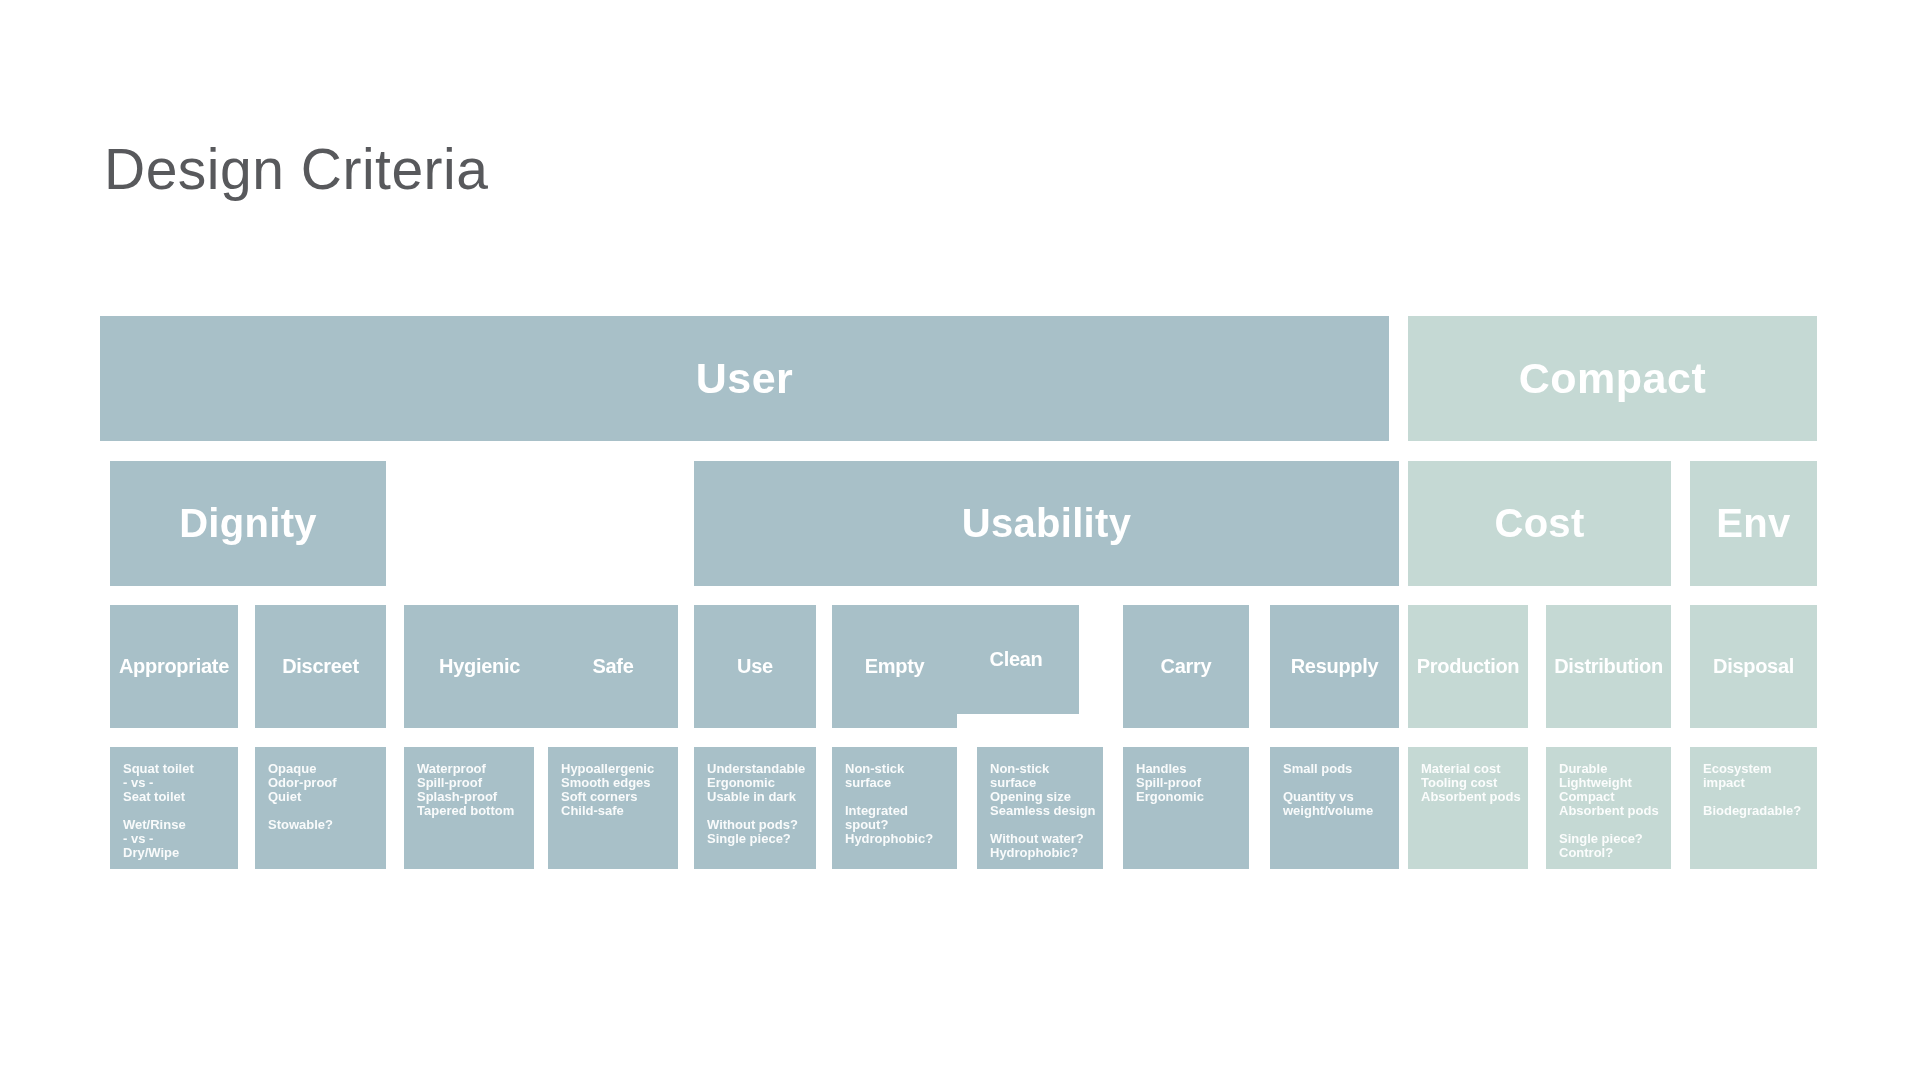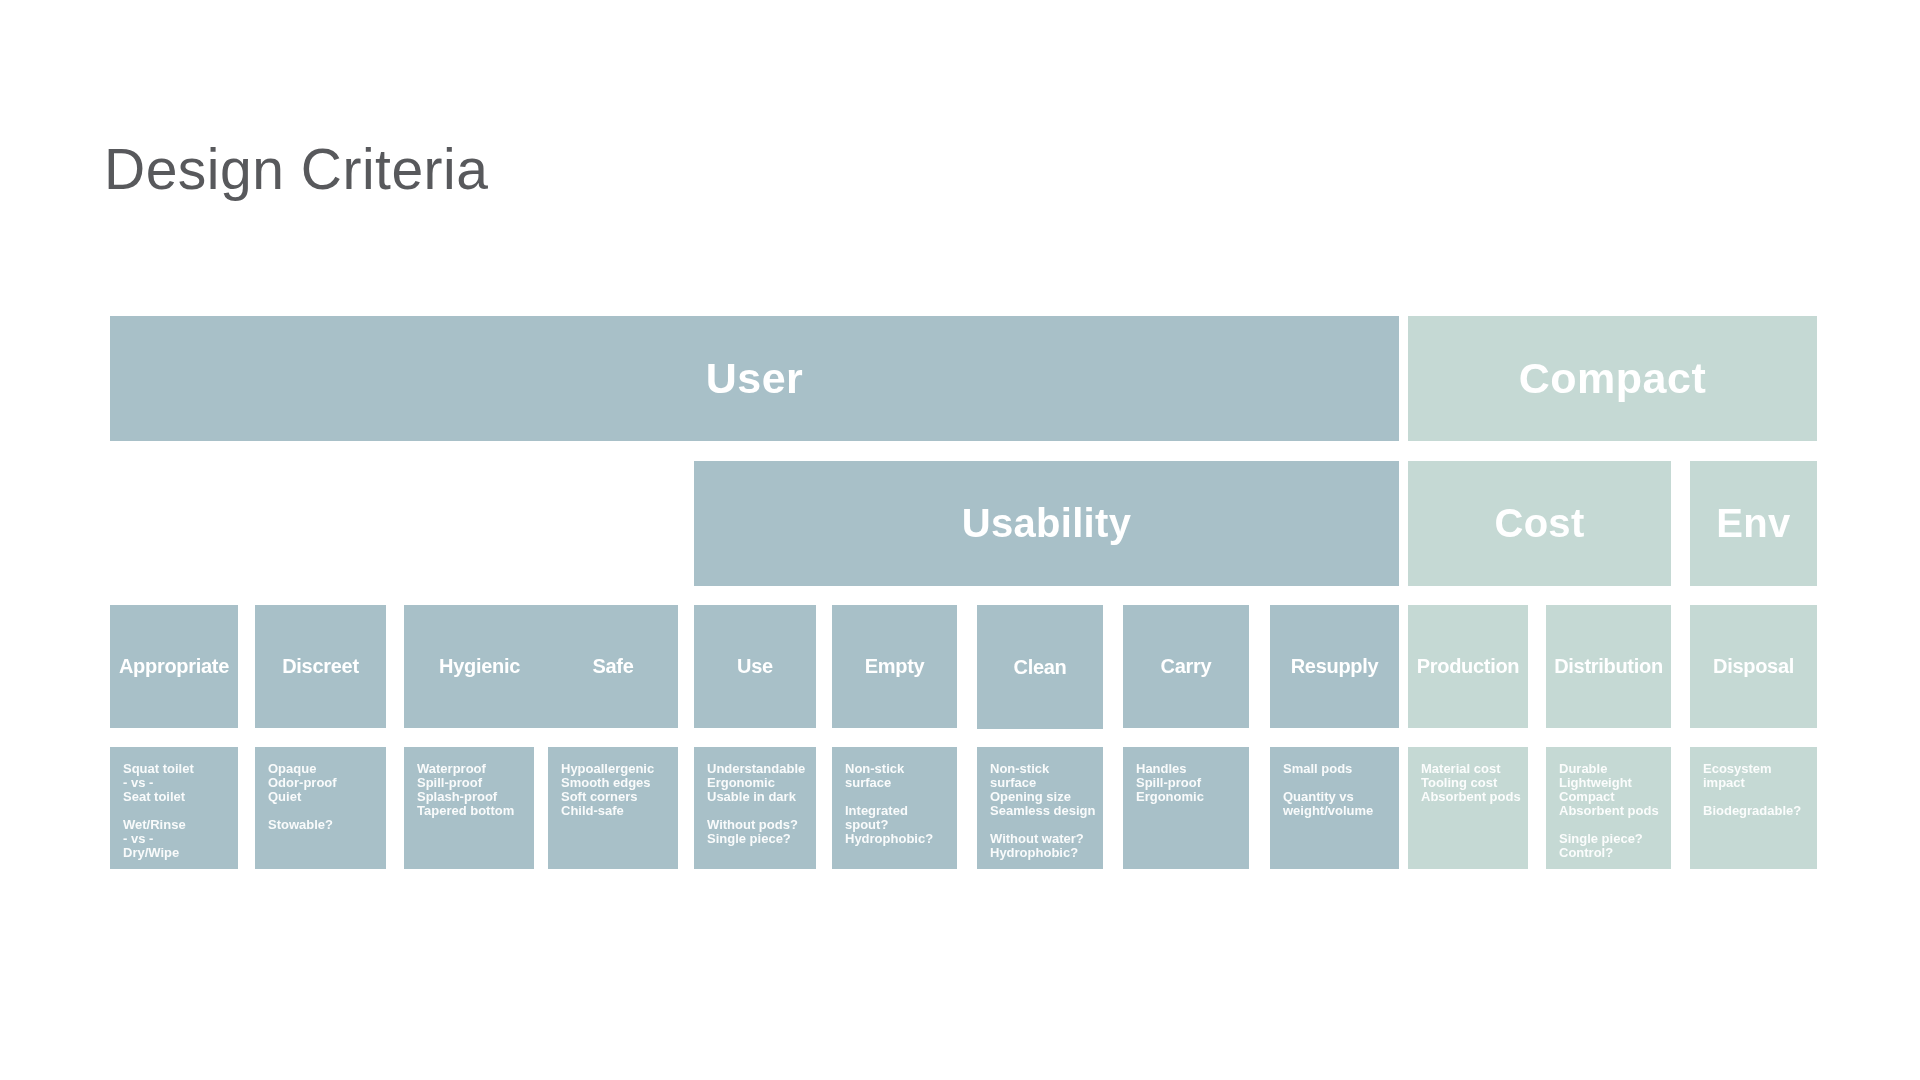--- a/index.html
+++ b/index.html
@@ -53,34 +53,35 @@
     overflow: hidden;
   }
 </style>
 </head>
 <body>
 
 <div id="stage">
 
   <div class="title">Design Criteria</div>
 
-  <div class="box u l1" style="left:110px;top:316px;width:1289px;height:125px">User</div>
+  <div class="box u l1" style="left:100px;top:316px;width:1289px;height:125px">User</div>
   <div class="box c l1" style="left:1408px;top:316px;width:409px;height:125px">Compact</div>
 
+  <div class="box u l2" style="left:110px;top:461px;width:276px;height:125px">Dignity</div>
   <div class="box u l2" style="left:694px;top:461px;width:705px;height:125px">Usability</div>
   <div class="box c l2" style="left:1408px;top:461px;width:263px;height:125px">Cost</div>
   <div class="box c l2" style="left:1690px;top:461px;width:127px;height:125px">Env</div>
 
   <div class="box u l3" style="left:110px;top:605px;width:128px;height:123px">Appropriate</div>
   <div class="box u l3" style="left:255px;top:605px;width:131px;height:123px">Discreet</div>
   <div class="box u l3" style="left:404px;top:605px;width:151px;height:123px">Hygienic</div>
   <div class="box u l3" style="left:548px;top:605px;width:130px;height:123px">Safe</div>
   <div class="box u l3" style="left:694px;top:605px;width:122px;height:123px">Use</div>
   <div class="box u l3" style="left:832px;top:605px;width:125px;height:123px">Empty</div>
-  <div class="box u l3" style="left:977px;top:605px;width:126px;height:124px">Clean</div>
+  <div class="box u l3" style="left:953px;top:605px;width:126px;height:109px">Clean</div>
   <div class="box u l3" style="left:1123px;top:605px;width:126px;height:123px">Carry</div>
   <div class="box u l3" style="left:1270px;top:605px;width:129px;height:123px">Resupply</div>
   <div class="box c l3" style="left:1408px;top:605px;width:120px;height:123px">Production</div>
   <div class="box c l3" style="left:1546px;top:605px;width:125px;height:123px">Distribution</div>
   <div class="box c l3" style="left:1690px;top:605px;width:127px;height:123px">Disposal</div>
 
   <div class="box u det" style="left:110px;top:747px;width:128px;height:122px">Squat toilet
 - vs -
 Seat toilet
 

